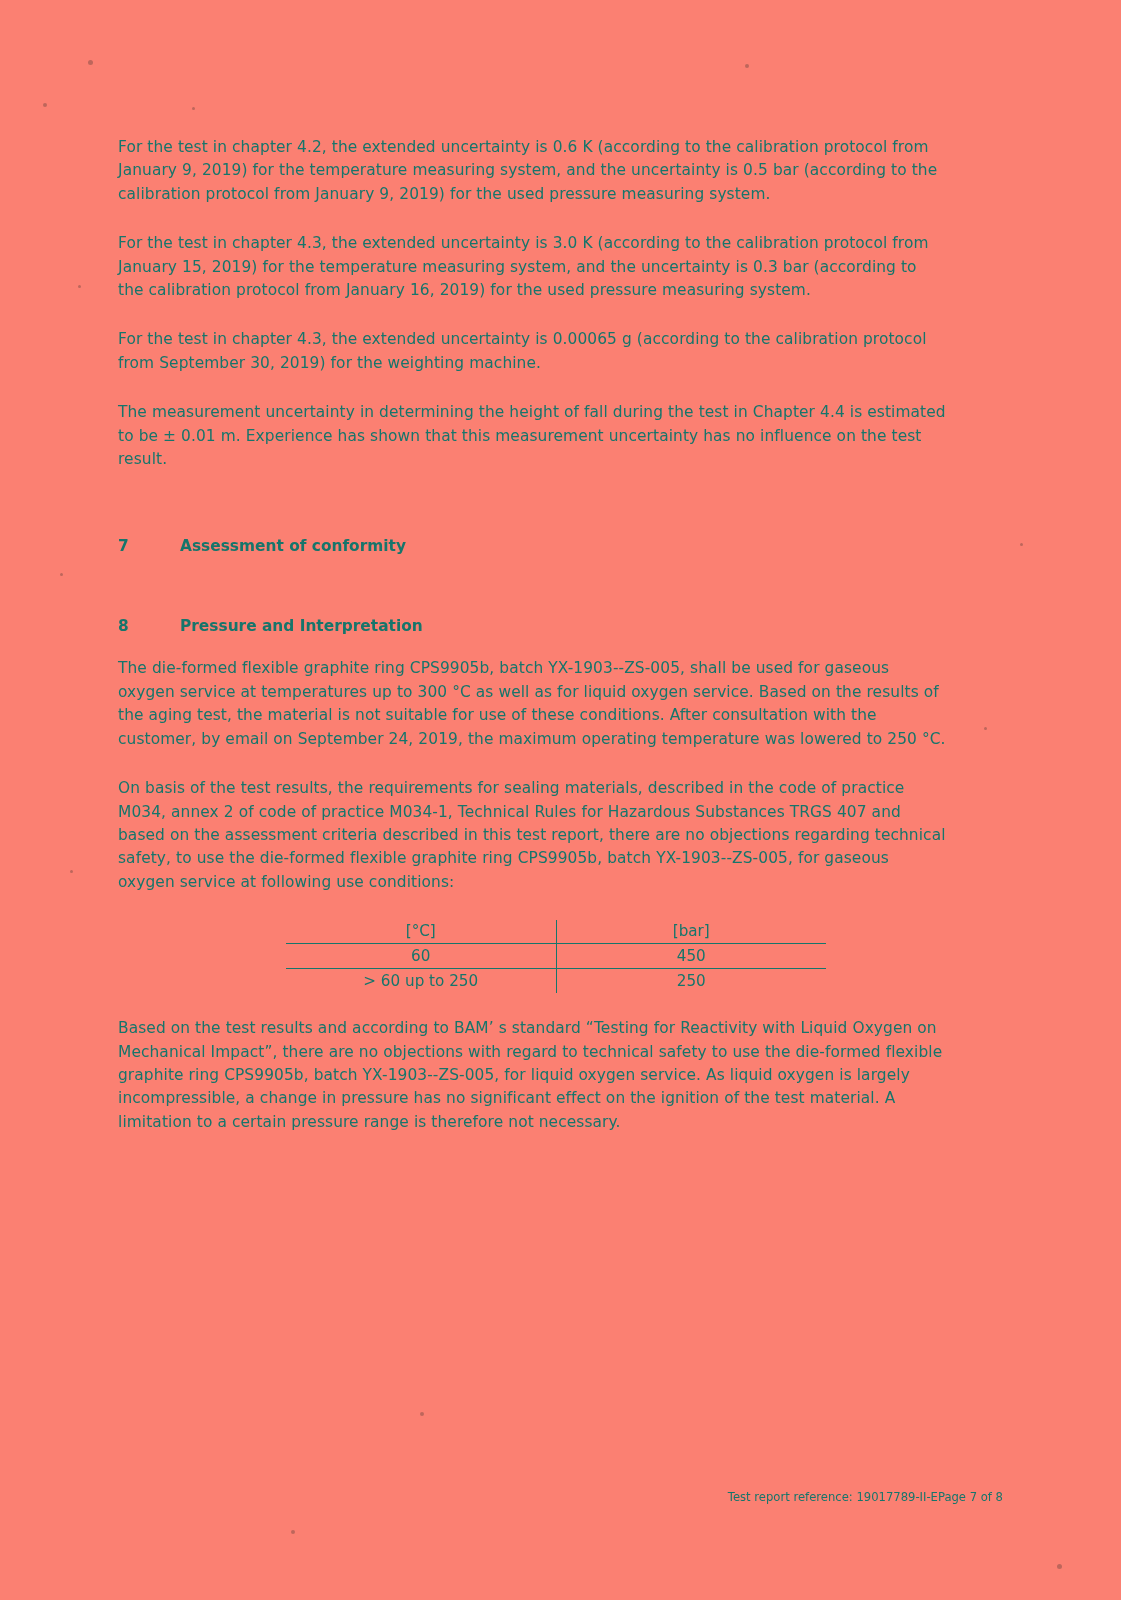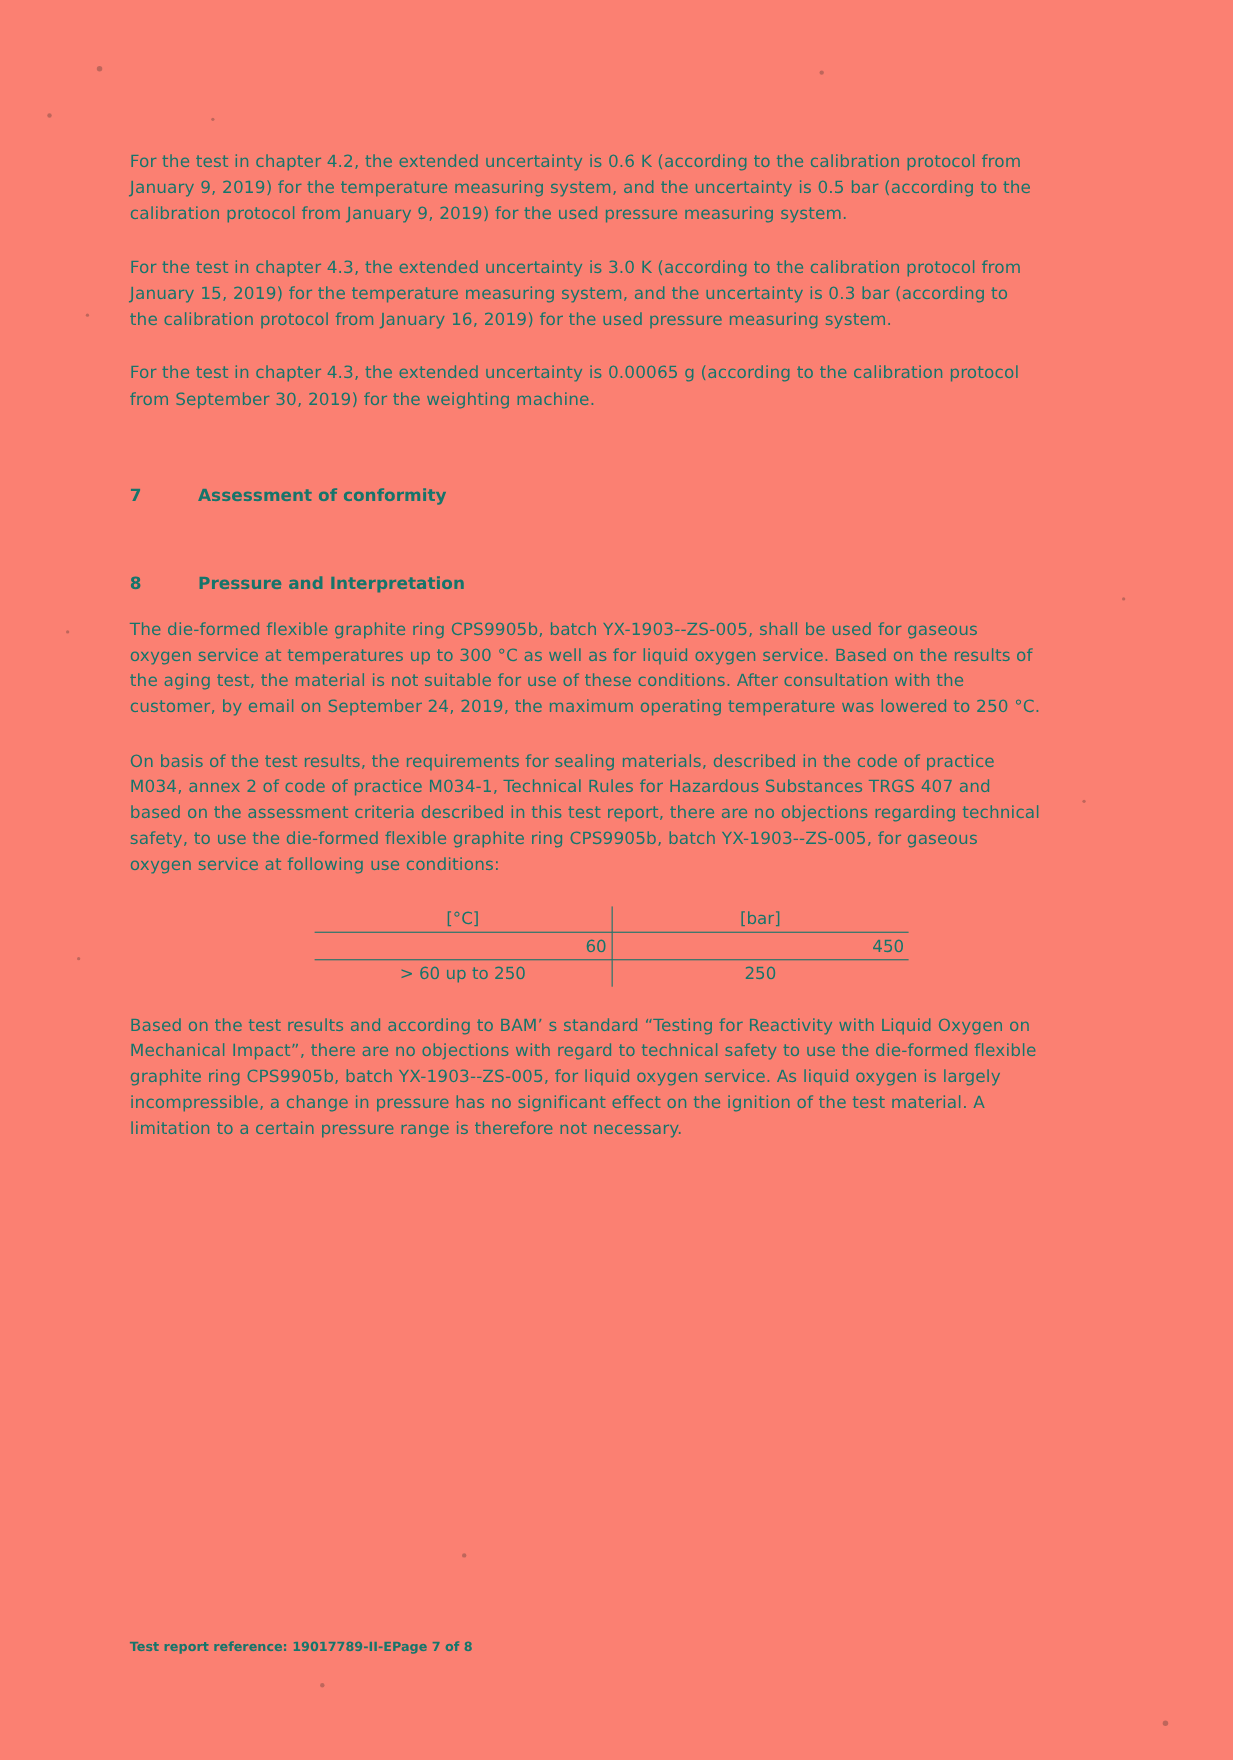--- a/index.html
+++ b/index.html
@@ -64,42 +64,41 @@
   table.limits thead th {
     padding-bottom: 0;
   }
   table.limits .hdr-line2 td {
     padding-bottom: 3px;
     border-bottom: 1.6px solid #16756b;
   }
   table.limits tbody tr.r1 td {
     padding: 3px 4px 3px 4px;
     border-bottom: 1.6px solid #16756b;
-    text-align: right;
   }
   table.limits tbody tr.r2 td {
     padding: 3px 4px 3px 4px;
   }
   table.limits .col-left {
     border-right: 1.6px solid #16756b;
     width: 50%;
   }
   table.limits .col-right {
     width: 50%;
   }
 
   .footer {
     position: absolute;
-    left: 118px;
+    left: 104px;
     right: 118px;
     top: 1490px;
     display: flex;
-    justify-content: flex-start;
+    justify-content: flex-end;
     font-size: 11.6px;
-    font-weight: bold;
+    font-weight: normal;
     color: #16756b;
   }
 
   .speck {
     position: absolute;
     background: #8d5048;
     border-radius: 50%;
     opacity: 0.55;
   }
 </style>
@@ -119,20 +118,21 @@
   <span class="speck" style="left:420px; top:1412px; width:4px; height:4px;"></span>
   <span class="speck" style="left:291px; top:1530px; width:4px; height:4px;"></span>
   <span class="speck" style="left:1057px; top:1564px; width:5px; height:5px;"></span>
   <span class="speck" style="left:70px; top:870px; width:3px; height:3px;"></span>
 
   <div class="content">
 
     <p class="para">For the test in chapter 4.2, the extended uncertainty is 0.6 K (according to the calibration protocol from January 9, 2019) for the temperature measuring system, and the uncertainty is 0.5 bar (according to the calibration protocol from January 9, 2019) for the used pressure measuring system.</p>
     <p class="para">For the test in chapter 4.3, the extended uncertainty is 3.0 K (according to the calibration protocol from January 15, 2019) for the temperature measuring system, and the uncertainty is 0.3 bar (according to the calibration protocol from January 16, 2019) for the used pressure measuring system.</p>
     <p class="para">For the test in chapter 4.3, the extended uncertainty is 0.00065 g (according to the calibration protocol from September 30, 2019) for the weighting machine.</p>
+    <p class="para">The measurement uncertainty in determining the height of fall during the test in Chapter 4.4 is estimated to be ± 0.01 m. Experience has shown that this measurement uncertainty has no influence on the test result.</p>
 
     <div class="spacer-lg"></div>
 
     <div class="section-head">
       <span class="num">7</span>
       <span>Assessment of conformity</span>
     </div>
 
 
     <div class="spacer-lg"></div>

